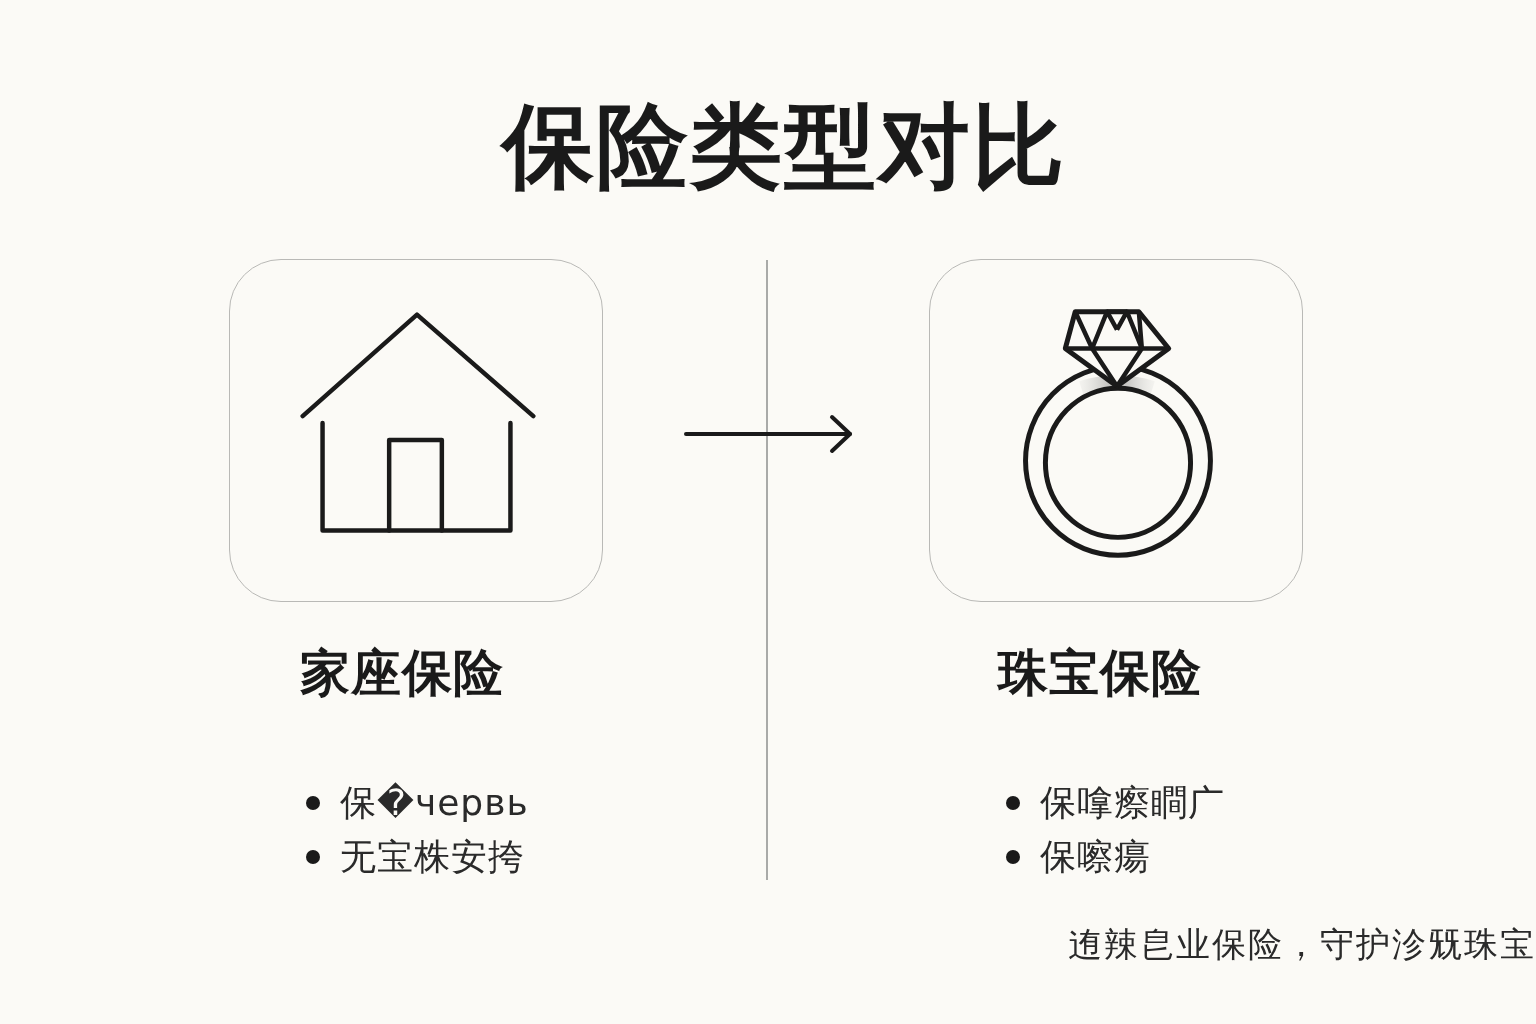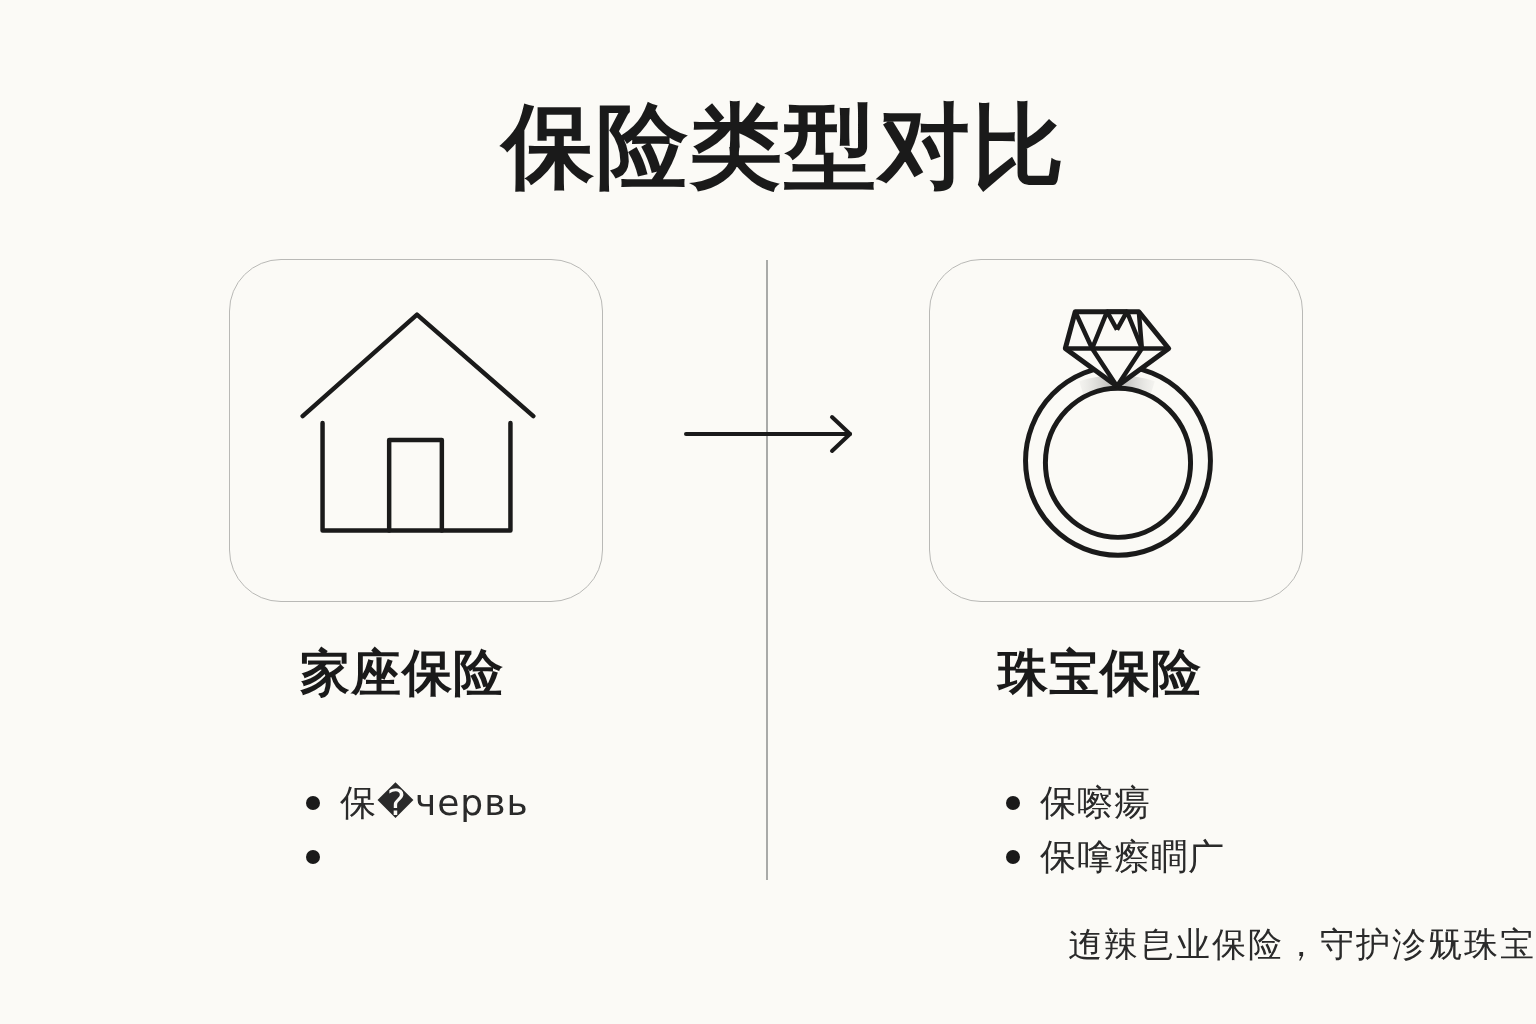--- a/index.html
+++ b/index.html
@@ -164,22 +164,22 @@
       <polyline points="163,89 178,52 188,70"></polyline>
       <polyline points="213,89 198,52 188,70"></polyline>
       <line x1="178" y1="52" x2="198" y2="52"></line>
     </g>
   </svg>
 </div>
 
 <div class="section-title left">家座保险</div>
 <ul class="bullets left">
   <li><span class="dot"></span><span>保�червь</span></li>
-  <li><span class="dot"></span></li>
+  <li><span class="dot"></span><span>无宝株安挎</span></li>
 </ul>
 
 <div class="section-title right">珠宝保险</div>
 <ul class="bullets right">
+  <li><span class="dot"></span><span>保嗱瘵瞷广</span></li>
   <li><span class="dot"></span><span>保嚓瘍</span></li>
-  <li><span class="dot"></span><span>保嗱瘵瞷广</span></li>
 </ul>
 
 <div class="footer">迶辣皀业保险，守护沴兓珠宝</div>
 
 </body></html>

